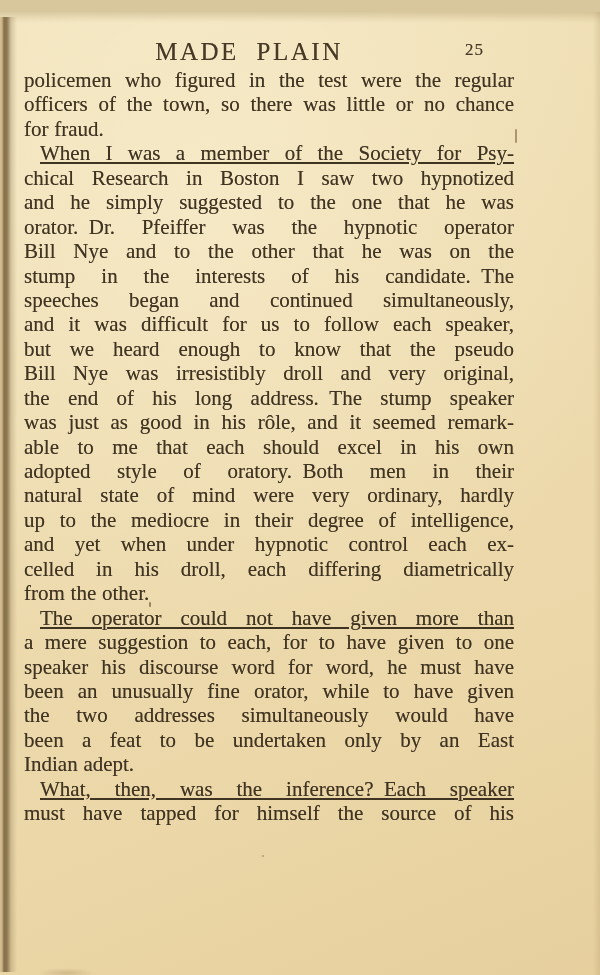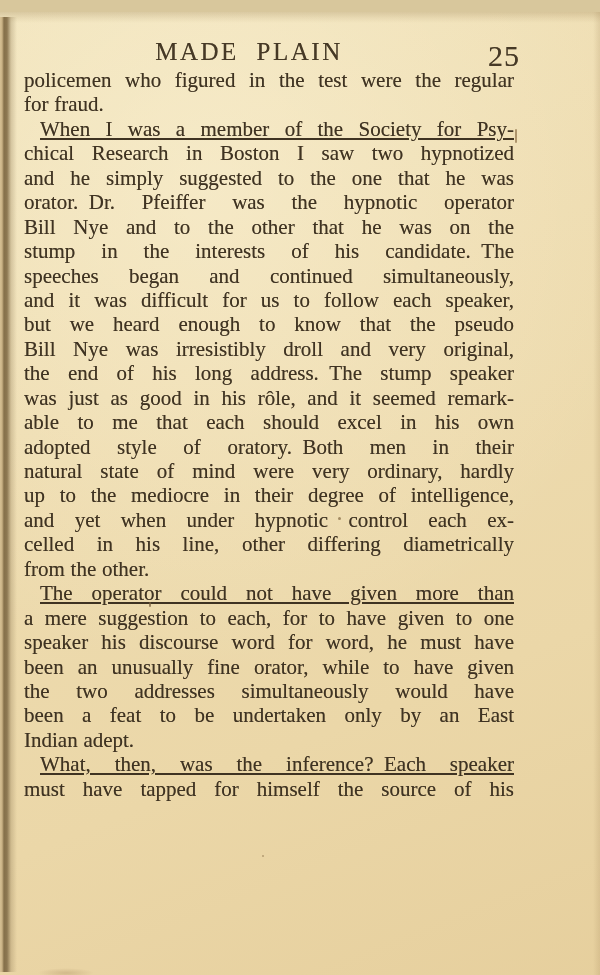--- a/index.html
+++ b/index.html
@@ -44,22 +44,22 @@
   }
   
   .running-header{
     position:absolute;top:27px;left:24px;width:490px;
     text-align:center;box-sizing:border-box;padding-right:40px;
     font-size:25px;line-height:1;letter-spacing:2.5px;word-spacing:9px;
     color:#463926;
     text-shadow:0 0 0.6px rgba(70,57,38,0.55);
   }
   .page-number{
-    position:absolute;top:29px;left:488px;width:44px;
-    font-size:30px;line-height:1;letter-spacing:1px;
+    position:absolute;top:29px;left:465px;width:44px;
+    font-size:17px;line-height:1;letter-spacing:1px;
     color:#463926;
     text-shadow:0 0 0.6px rgba(70,57,38,0.55);
   }
   
   .text-block{
     position:absolute;top:56px;left:24px;width:490px;
     font-size:21px;
     text-shadow:0 0 0.65px rgba(63,51,34,0.55);
   }
   .line{
@@ -101,39 +101,40 @@
   <div class="gutter-shadow"></div>
   <div class="bottom-edge"></div>
   <div class="right-edge"></div>
 
   <div class="running-header">MADE PLAIN</div>
 
   <div class="page-number">25</div>
 
   <div class="text-block">
       <div class="line">policemen who figured in the test were the regular</div>
+      <div class="line">officers of the town, so there was little or no chance</div>
       <div class="line lastline">for fraud.</div>
       <div class="line indent">When I was a member of the Society for Psy-</div>
       <div class="line">chical Research in Boston I saw two hypnotized</div>
       <div class="line">and he simply suggested to the one that he was</div>
       <div class="line">orator. Dr. Pfeiffer was the hypnotic operator</div>
       <div class="line">Bill Nye and to the other that he was on the</div>
       <div class="line">stump in the interests of his candidate. The</div>
       <div class="line">speeches began and continued simultaneously,</div>
       <div class="line">and it was difficult for us to follow each speaker,</div>
       <div class="line">but we heard enough to know that the pseudo</div>
       <div class="line">Bill Nye was irresistibly droll and very original,</div>
       <div class="line">the end of his long address. The stump speaker</div>
       <div class="line">was just as good in his rôle, and it seemed remark-</div>
       <div class="line">able to me that each should excel in his own</div>
       <div class="line">adopted style of oratory. Both men in their</div>
       <div class="line">natural state of mind were very ordinary, hardly</div>
       <div class="line">up to the mediocre in their degree of intelligence,</div>
       <div class="line">and yet when under hypnotic control each ex-</div>
-      <div class="line">celled in his line, other differing diametrically</div>
+      <div class="line">celled in his droll, each differing diametrically</div>
       <div class="line lastline">from the other.</div>
       <div class="line indent">The operator could not have given more than</div>
       <div class="line">a mere suggestion to each, for to have given to one</div>
       <div class="line">speaker his discourse word for word, he must have</div>
       <div class="line">been an unusually fine orator, while to have given</div>
       <div class="line">the two addresses simultaneously would have</div>
       <div class="line">been a feat to be undertaken only by an East</div>
       <div class="line lastline">Indian adept.</div>
       <div class="line indent">What, then, was the inference? Each speaker</div>
       <div class="line">must have tapped for himself the source of his</div>

